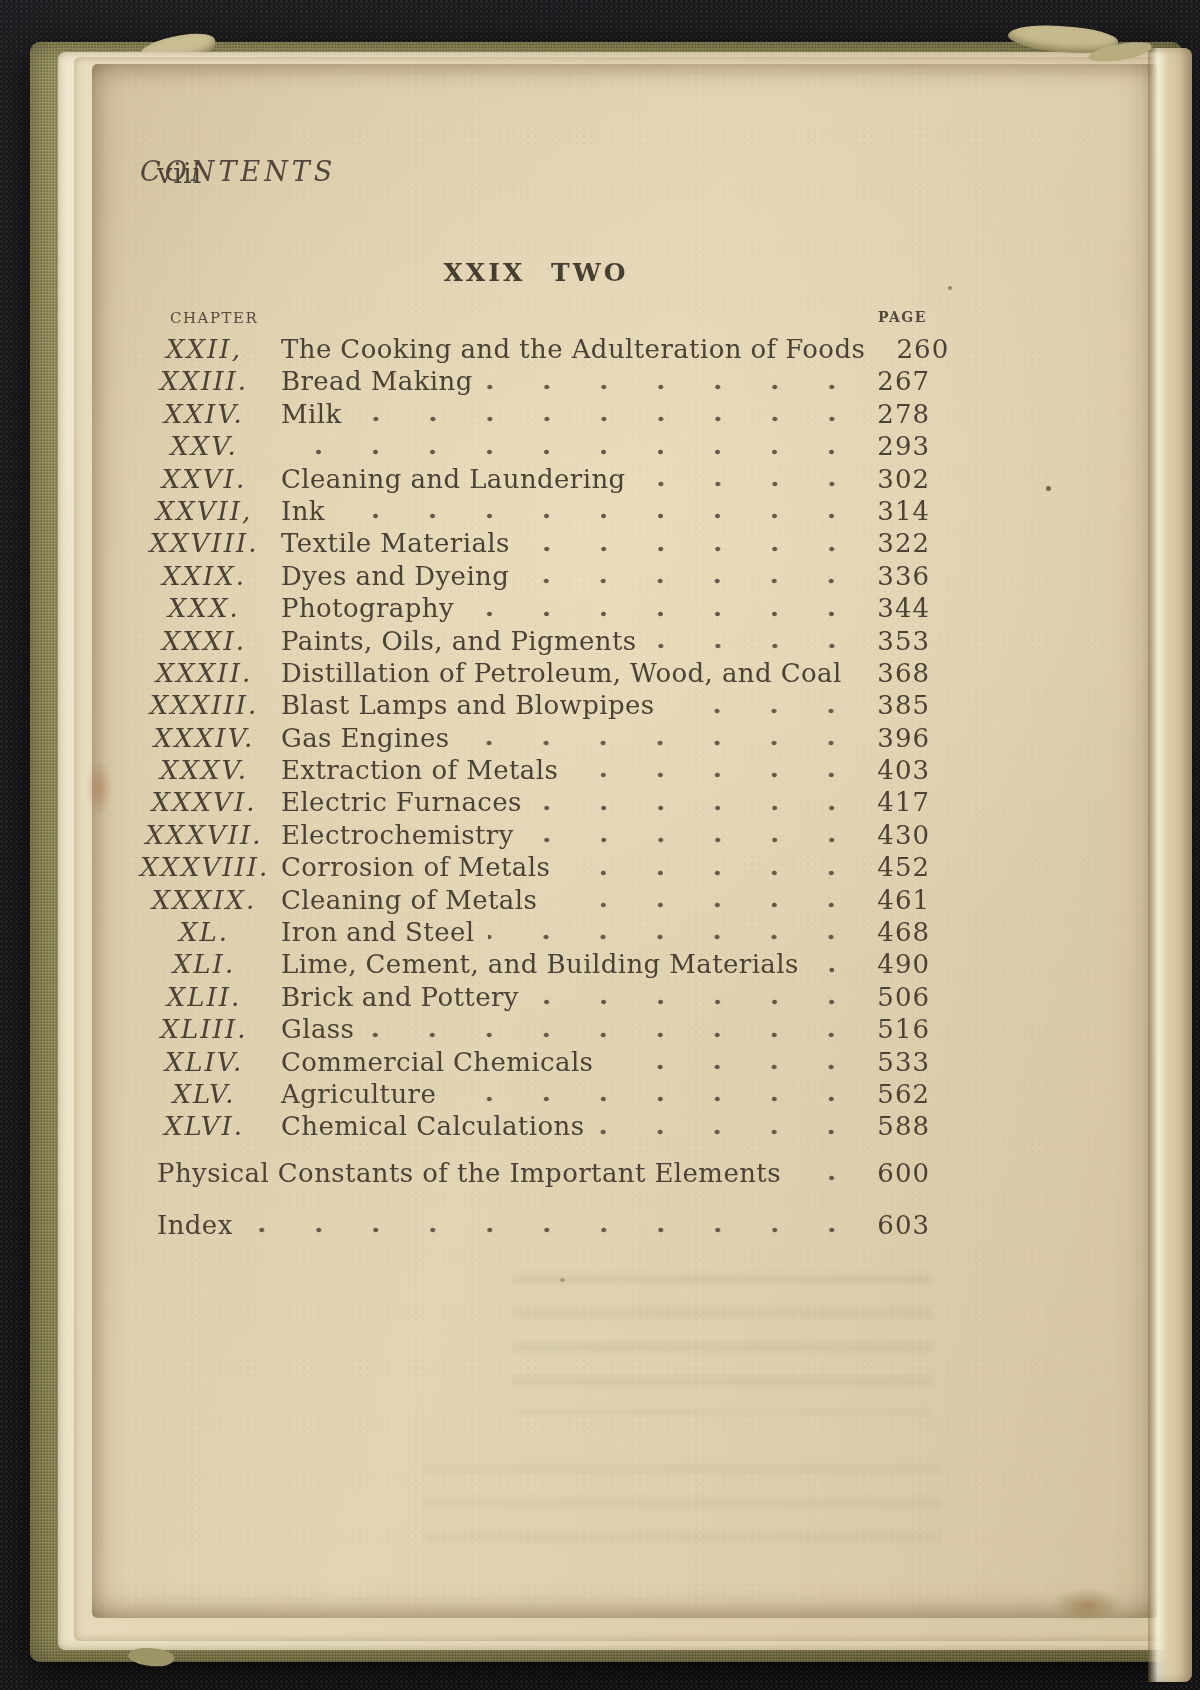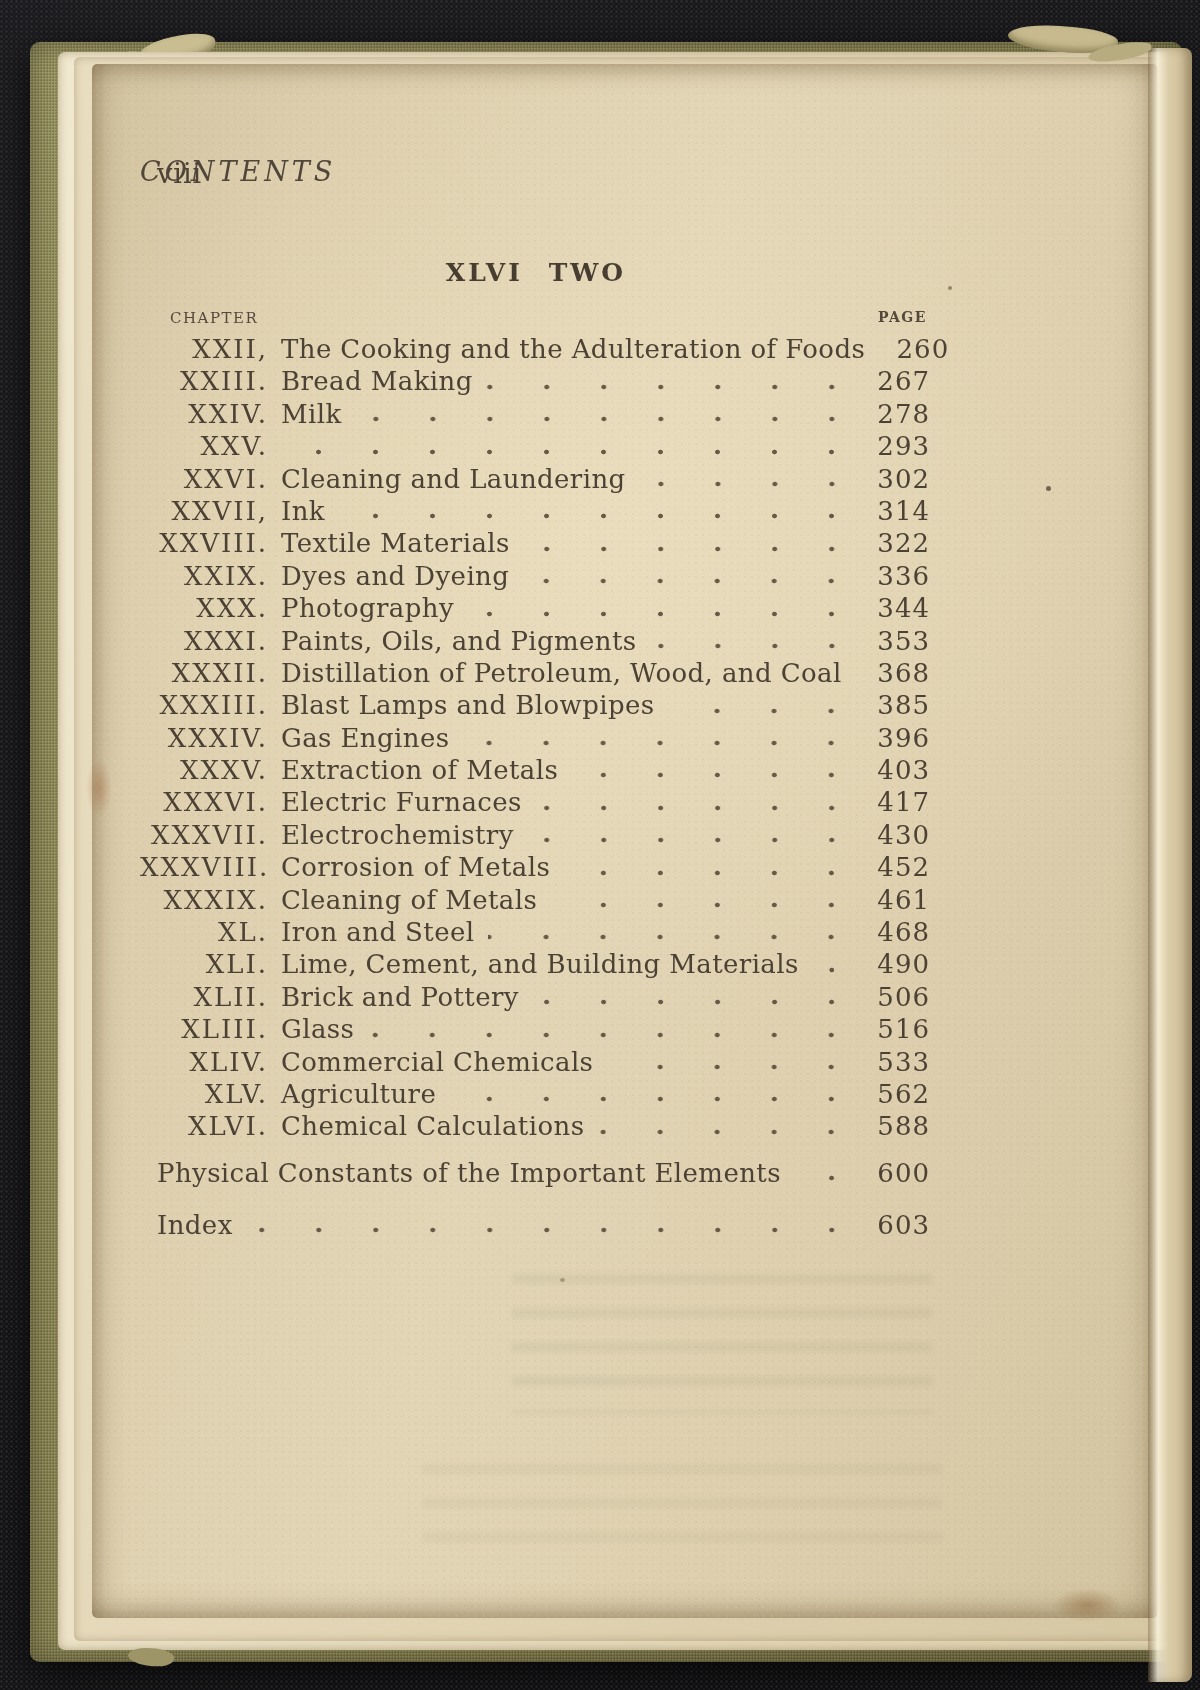--- a/index.html
+++ b/index.html
@@ -85,21 +85,21 @@
   .running-title{position:absolute;left:0;right:82px;top:60px;
     font-style:italic;font-size:27px;letter-spacing:4px;color:#51463a;}
   .part-heading{position:relative;top:94px;left:0;right:72px;text-align:center;
     font-weight:bold;font-size:25px;letter-spacing:3px;word-spacing:14px;color:#473d30;}
   .col-labels{position:relative;top:116px;display:flex;justify-content:space-between;
     font-size:15px;letter-spacing:1.5px;color:#55493c;}
   .col-labels .chapter-label{margin-left:30px;}
   .col-labels .page-label{margin-right:5px;font-size:14px;font-weight:bold;}
   .toc{position:relative;top:122px;}
   .row{display:flex;align-items:baseline;height:32.4px;line-height:32.4px;white-space:nowrap;font-size:26px;}
-  .roman{width:128px;flex:0 0 128px;text-align:right;letter-spacing:2px;}
+  .roman{width:128px;flex:0 0 128px;text-align:center;letter-spacing:2px;font-style:italic;}
   .title{margin-left:13px;letter-spacing:.4px;}
   .leader{flex:1 1 auto;align-self:flex-end;height:10px;min-width:0;margin:0 4px 6px 14px;
     background-image:radial-gradient(circle, rgba(80,68,52,.85) 2px, transparent 2.7px);
     background-size:57px 10px;background-repeat:repeat-x;background-position:right center;}
   .pagenum{width:66px;flex:0 0 66px;text-align:right;letter-spacing:1px;padding-right:2px;}
   .backmatter{position:relative;top:136px;}
   .backmatter .row{height:32px;line-height:32px;margin-bottom:20px;}
   .backmatter .title{margin-left:17px;}
 </style>
 </head>
@@ -131,21 +131,21 @@
   <div class="stain speck2"></div>
   <div class="stain speck3"></div>
 
   <div class="content">
 
     <div class="page-head">
       <span class="folio">viii</span>
       <span class="running-title">CONTENTS</span>
     </div>
 
-    <div class="part-heading">XLVI TWO</div>
+    <div class="part-heading">XXIX TWO</div>
 
     <div class="col-labels">
       <span class="chapter-label">CHAPTER</span>
       <span class="page-label">PAGE</span>
     </div>
 
     <div class="toc">
 
         <div class="row">
           <span class="roman">XXII,</span>

